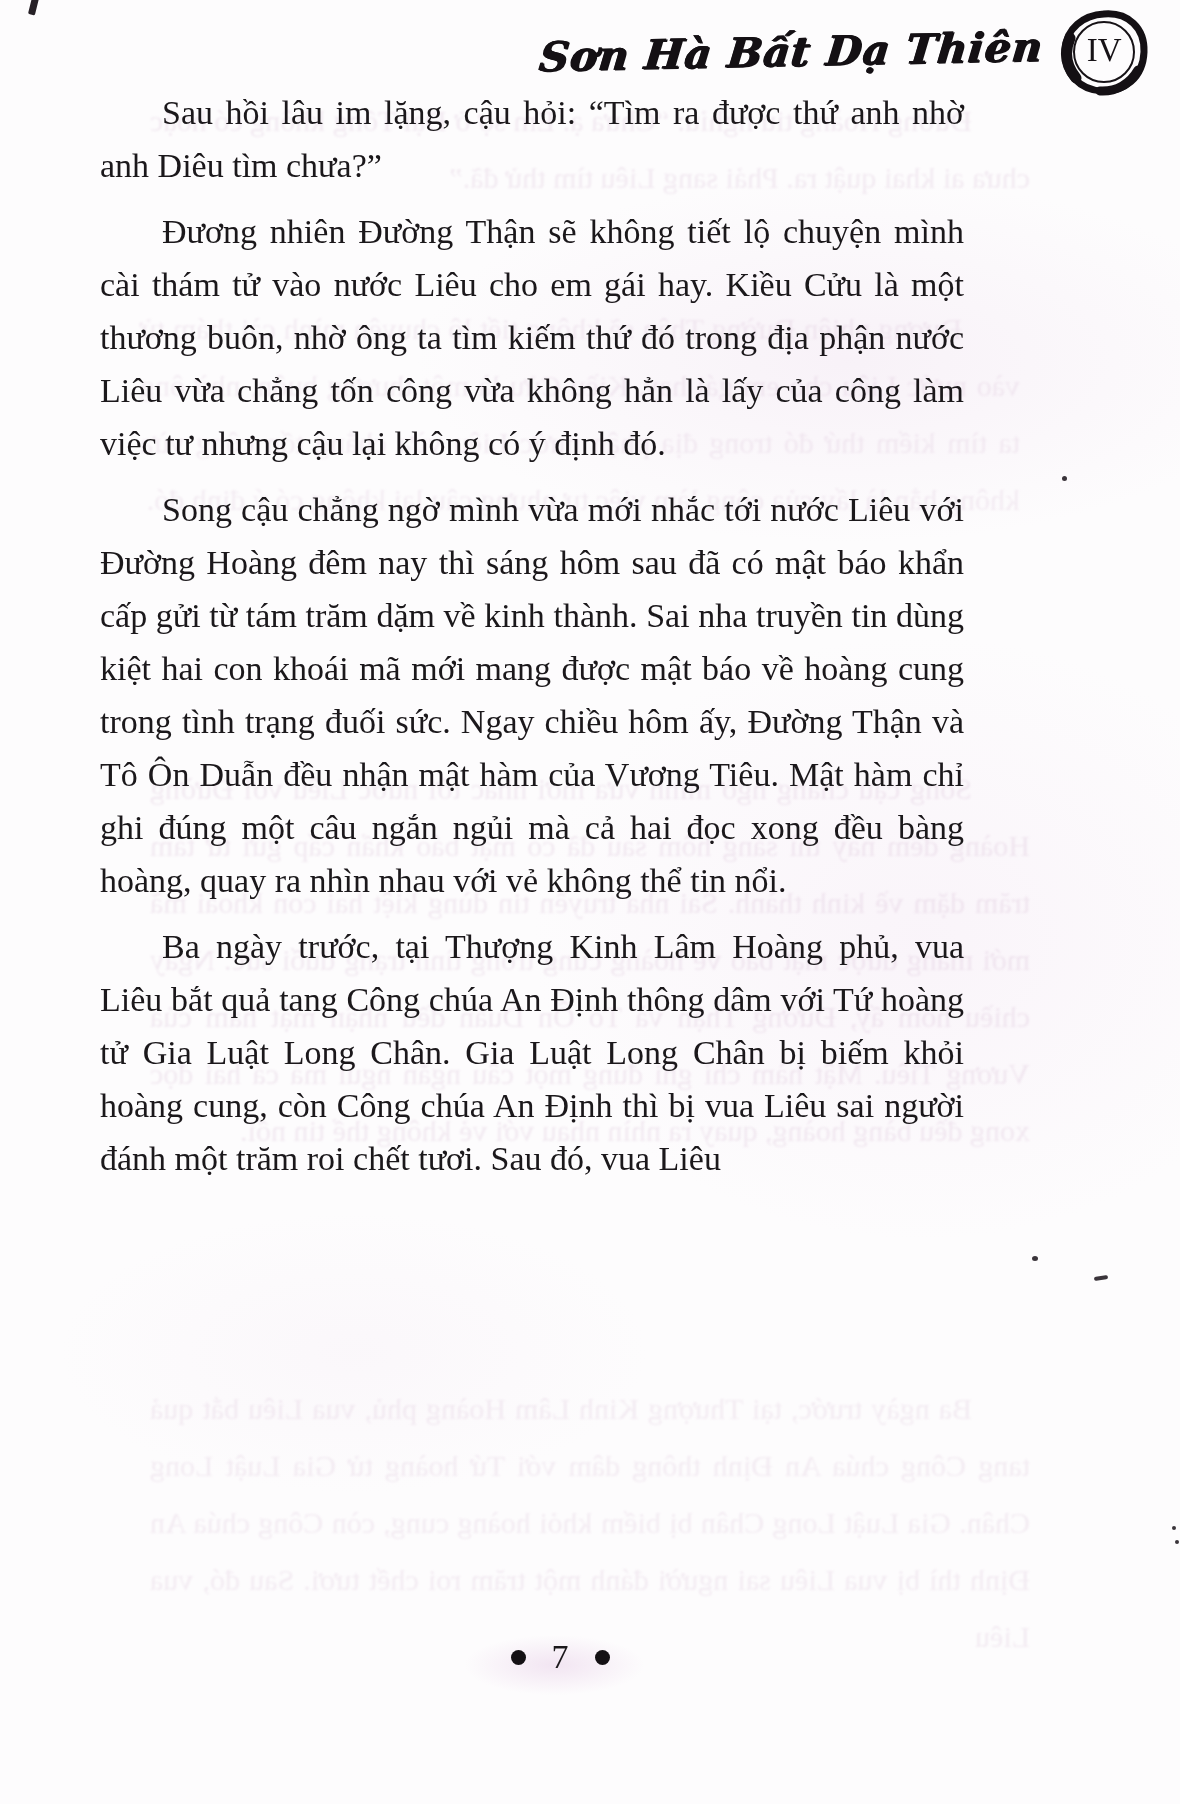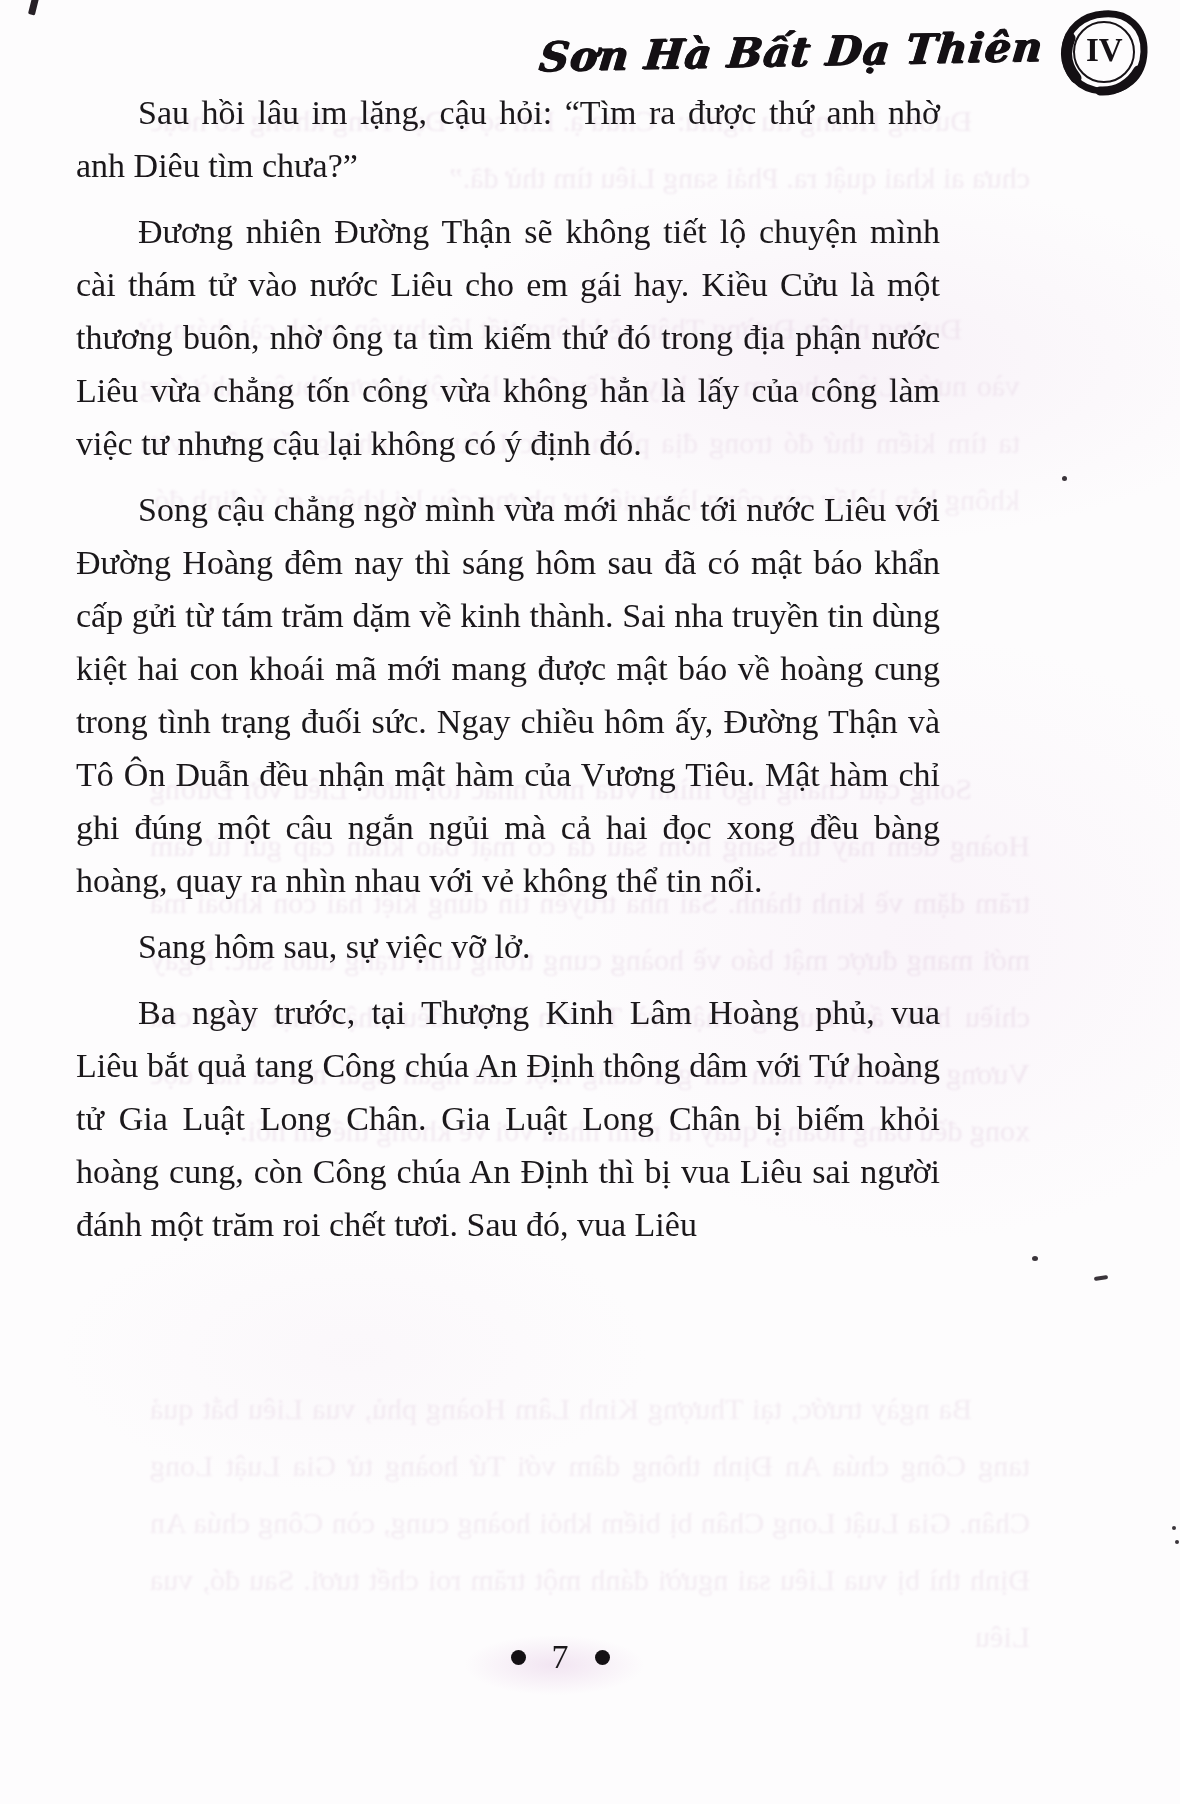--- a/index.html
+++ b/index.html
@@ -30,25 +30,25 @@
   .calligraphy{
     font-family:"DejaVu Serif", serif;font-style:italic;font-weight:bold;
     font-size:41px;color:#141014;letter-spacing:1px;white-space:nowrap;
     transform:skewX(-7deg) rotate(-1.2deg);
     text-shadow:1.2px 0.8px 0 #141014, -0.4px 0 0 #141014;
   }
   .volume-badge{position:relative;width:92px;height:88px;flex:0 0 auto;}
   .volume-badge svg{position:absolute;inset:0;}
   .volume-roman{
     position:absolute;inset:0;display:flex;align-items:center;justify-content:center;
-    font-family:"Liberation Serif", serif;font-size:33px;font-weight:bold;color:#161216;
+    font-family:"Liberation Serif", serif;font-size:33px;font-weight:normal;color:#161216;
     padding-bottom:4px;
   }
   
-  .body-text{position:absolute;left:76px;top:86px;width:864px;}
+  .body-text{position:absolute;left:100px;top:86px;width:864px;}
   .body-text p{
     margin:0 0 13px 0;
     font-size:34px;line-height:53px;color:#1b181b;
     text-align:justify;text-indent:62px;
   }
   
   .footer{
     position:absolute;top:1640px;left:110px;width:900px;
     display:flex;align-items:center;justify-content:center;gap:26px;
   }
@@ -85,21 +85,20 @@
         <circle cx="46" cy="44" r="30" fill="none" stroke="#161216" stroke-width="2"></circle>
       </svg>
       <span class="volume-roman">IV</span>
     </div>
   </header>
 
   <main class="body-text">
     <p>Sau hồi lâu im lặng, cậu hỏi: “Tìm ra được thứ anh nhờ anh Diêu tìm chưa?”</p>
     <p>Đương nhiên Đường Thận sẽ không tiết lộ chuyện mình cài thám tử vào nước Liêu cho em gái hay. Kiều Cửu là một thương buôn, nhờ ông ta tìm kiếm thứ đó trong địa phận nước Liêu vừa chẳng tốn công vừa không hẳn là lấy của công làm việc tư nhưng cậu lại không có ý định đó.</p>
     <p>Song cậu chẳng ngờ mình vừa mới nhắc tới nước Liêu với Đường Hoàng đêm nay thì sáng hôm sau đã có mật báo khẩn cấp gửi từ tám trăm dặm về kinh thành. Sai nha truyền tin dùng kiệt hai con khoái mã mới mang được mật báo về hoàng cung trong tình trạng đuối sức. Ngay chiều hôm ấy, Đường Thận và Tô Ôn Duẫn đều nhận mật hàm của Vương Tiêu. Mật hàm chỉ ghi đúng một câu ngắn ngủi mà cả hai đọc xong đều bàng hoàng, quay ra nhìn nhau với vẻ không thể tin nổi.</p>
-    <p>Sang hôm sau, sự việc vỡ lở.</p>
     <p>Ba ngày trước, tại Thượng Kinh Lâm Hoàng phủ, vua Liêu bắt quả tang Công chúa An Định thông dâm với Tứ hoàng tử Gia Luật Long Chân. Gia Luật Long Chân bị biếm khỏi hoàng cung, còn Công chúa An Định thì bị vua Liêu sai người đánh một trăm roi chết tươi. Sau đó, vua Liêu</p>
   </main>
 
   <footer class="footer">
     <span class="footer-dot"></span>
     <span class="page-number">7</span>
     <span class="footer-dot"></span>
   </footer>
 
   <span class="corner-mark"></span>

